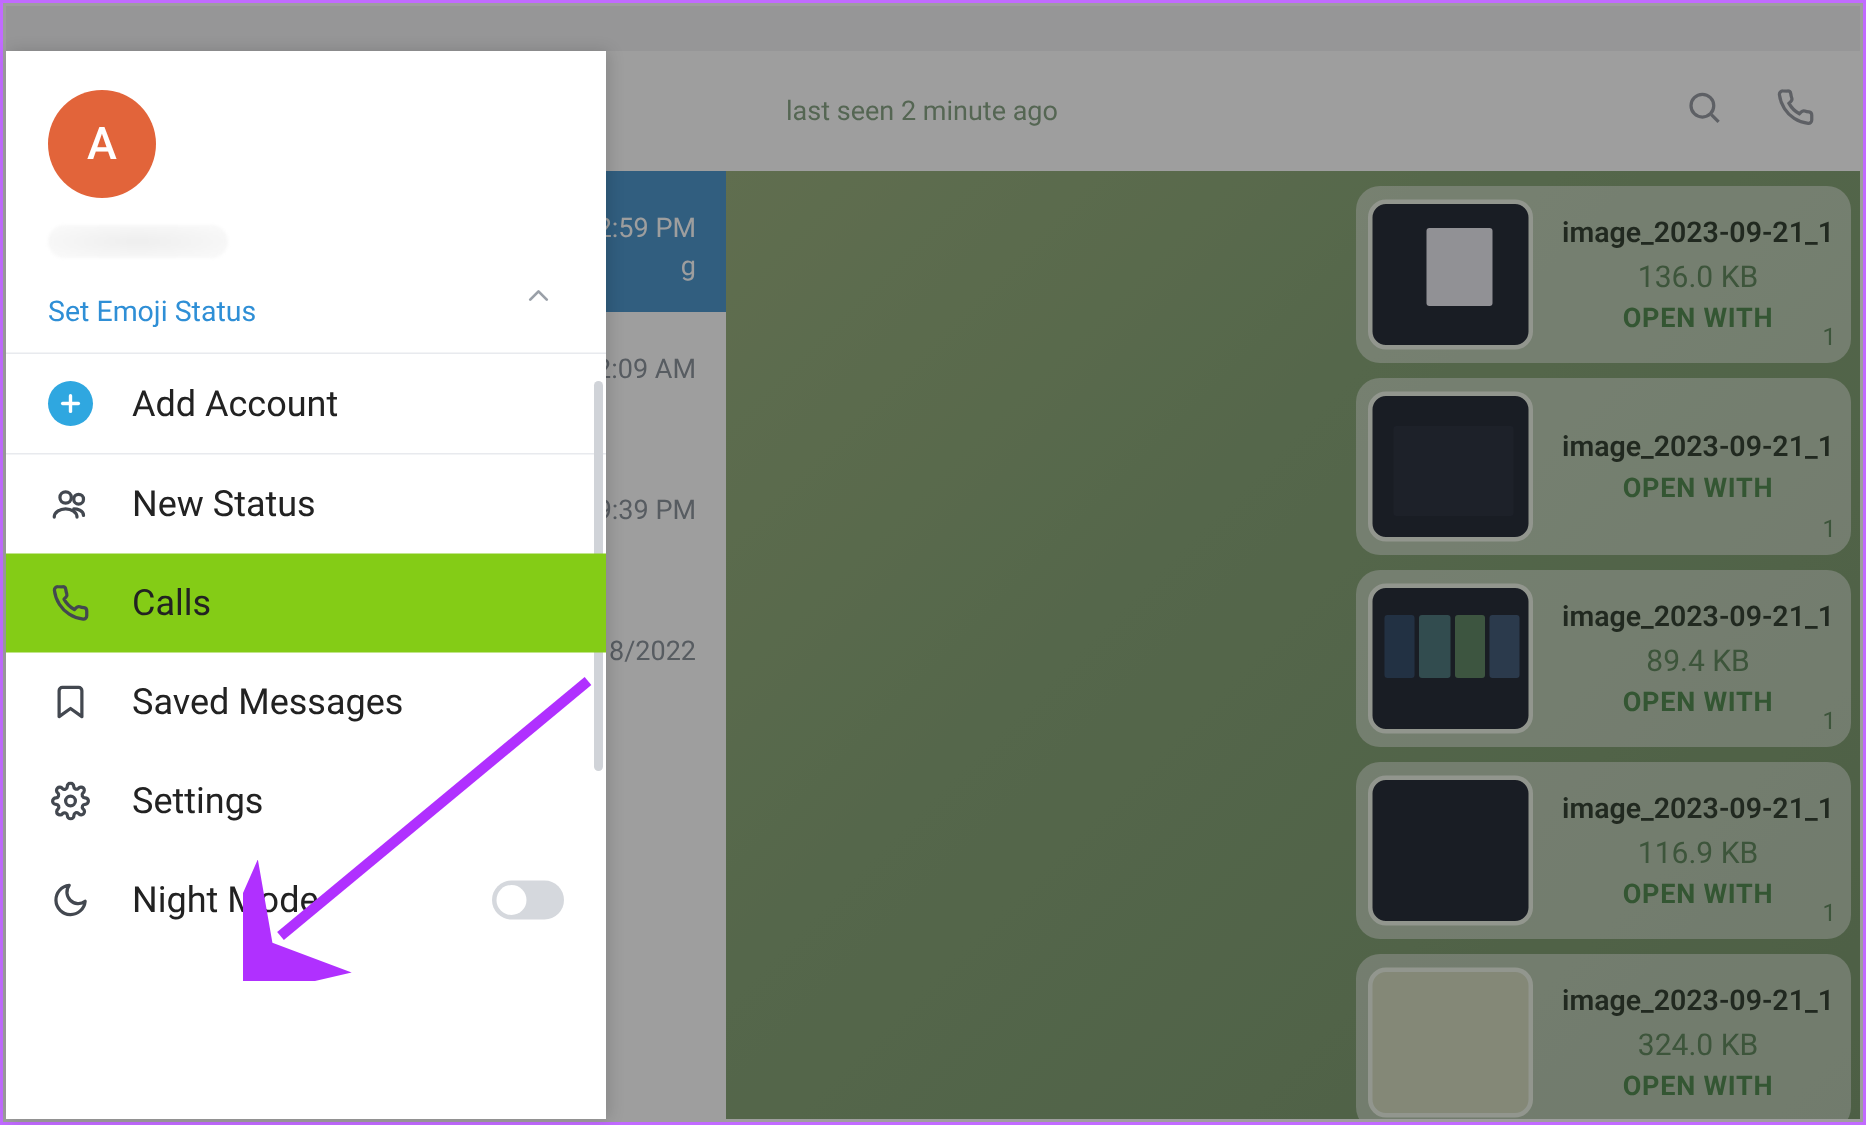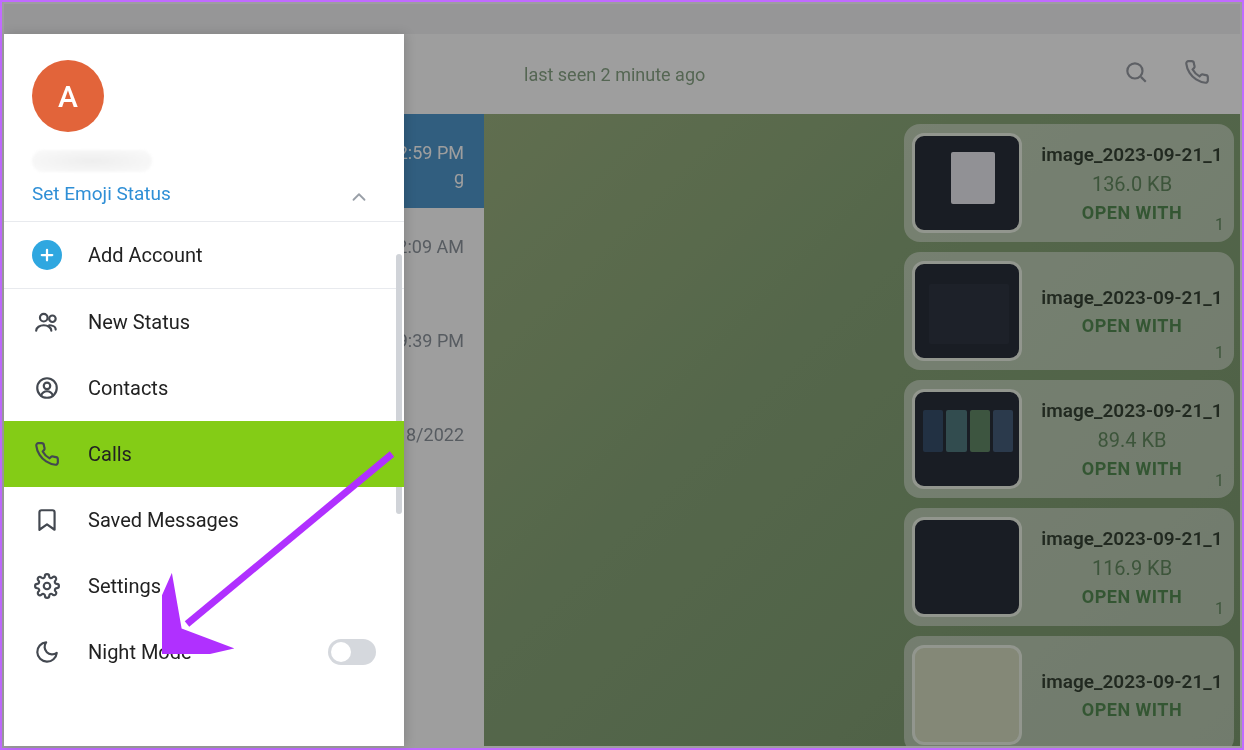--- a/index.html
+++ b/index.html
@@ -77,29 +77,29 @@
     width: 72px; height: 72px; border-radius: 50%;
     background: #e2643a; color: #fff; font-size: 30px; font-weight: 500;
     display: flex; align-items: center; justify-content: center;
   }
   .username-blur {
     width: 120px; height: 22px; border-radius: 11px;
     background: radial-gradient(ellipse at center, #eee 0%, #f8f8f8 80%);
     filter: blur(1px); margin-top: 18px;
   }
   .emoji-status {
-    color: #2f8fd6; font-size: 19px; margin-top: 10px; cursor: pointer;
+    color: #2f8fd6; font-size: 19px; margin-top: 24px; cursor: pointer;
   }
   .profile-chevron {
     position: absolute; right: 34px; top: 152px; color: #9aa0a8;
   }
   .divider { height: 1px; background: #e8eaee; }
   .menu-item {
     display: flex; align-items: center; gap: 26px;
-    padding: 18px 28px; font-size: 20px; color: #222;
+    padding: 18px 28px; font-size: 24px; color: #222;
     cursor: pointer; position: relative;
   }
   .menu-item:hover, .menu-item.hover { background: #84cc16; }
   .menu-item .icon-wrap {
     width: 30px; height: 30px; display: flex; align-items: center; justify-content: center;
     color: #434850;
   }
   .menu-item.add .icon-wrap {
     background: #2fa7e0; border-radius: 50%; color: #fff;
   }
@@ -203,20 +203,21 @@
         <span class="att-name">image_2023-09-21_1</span>
         <span class="att-size">116.9 KB</span>
         <span class="att-open">OPEN WITH</span>
       </div>
       <span class="att-ts">1</span>
     </div>
     <div class="attachment">
       <div class="att-thumb light"></div>
       <div class="att-info">
         <span class="att-name">image_2023-09-21_1</span>
+        <span class="att-size">324.0 KB</span>
         <span class="att-open">OPEN WITH</span>
       </div>
     </div>
   </div>
 
   <div class="dim-layer"></div>
 
   <div class="drawer">
     <div class="drawer-scroll-indicator"></div>
 
@@ -253,30 +254,20 @@
             <circle cx="9" cy="8" r="3.5"></circle>
             <circle cx="17" cy="9" r="3"></circle>
             <path d="M2 20c0-3 3.5-5 7-5s7 2 7 5"></path>
             <path d="M14 15c2 0 6 .8 6 4"></path>
           </svg>
       </span>
       <span>New Status</span>
     </div>
 
 
-    <div class="menu-item">
-      <span class="icon-wrap">
-        <svg viewBox="0 0 24 24">
-            <circle cx="12" cy="12" r="9"></circle>
-            <circle cx="12" cy="10" r="3"></circle>
-            <path d="M6.5 19c1-2.5 3.2-4 5.5-4s4.5 1.5 5.5 4"></path>
-          </svg>
-      </span>
-      <span>Contacts</span>
-    </div>
 
     <div class="menu-item hover">
       <span class="icon-wrap">
         <svg viewBox="0 0 24 24">
             <path d="M22 16.9v3a2 2 0 0 1-2.2 2 19.8 19.8 0 0 1-8.6-3.1 19.5 19.5 0 0 1-6-6A19.8 19.8 0 0 1 2.1 4.2 2 2 0 0 1 4.1 2h3a2 2 0 0 1 2 1.7c.1.9.3 1.8.6 2.6a2 2 0 0 1-.5 2.1L8 9.6a16 16 0 0 0 6.4 6.4l1.2-1.2a2 2 0 0 1 2.1-.5c.8.3 1.7.5 2.6.6A2 2 0 0 1 22 16.9z"></path>
           </svg>
       </span>
       <span>Calls</span>
     </div>
 

